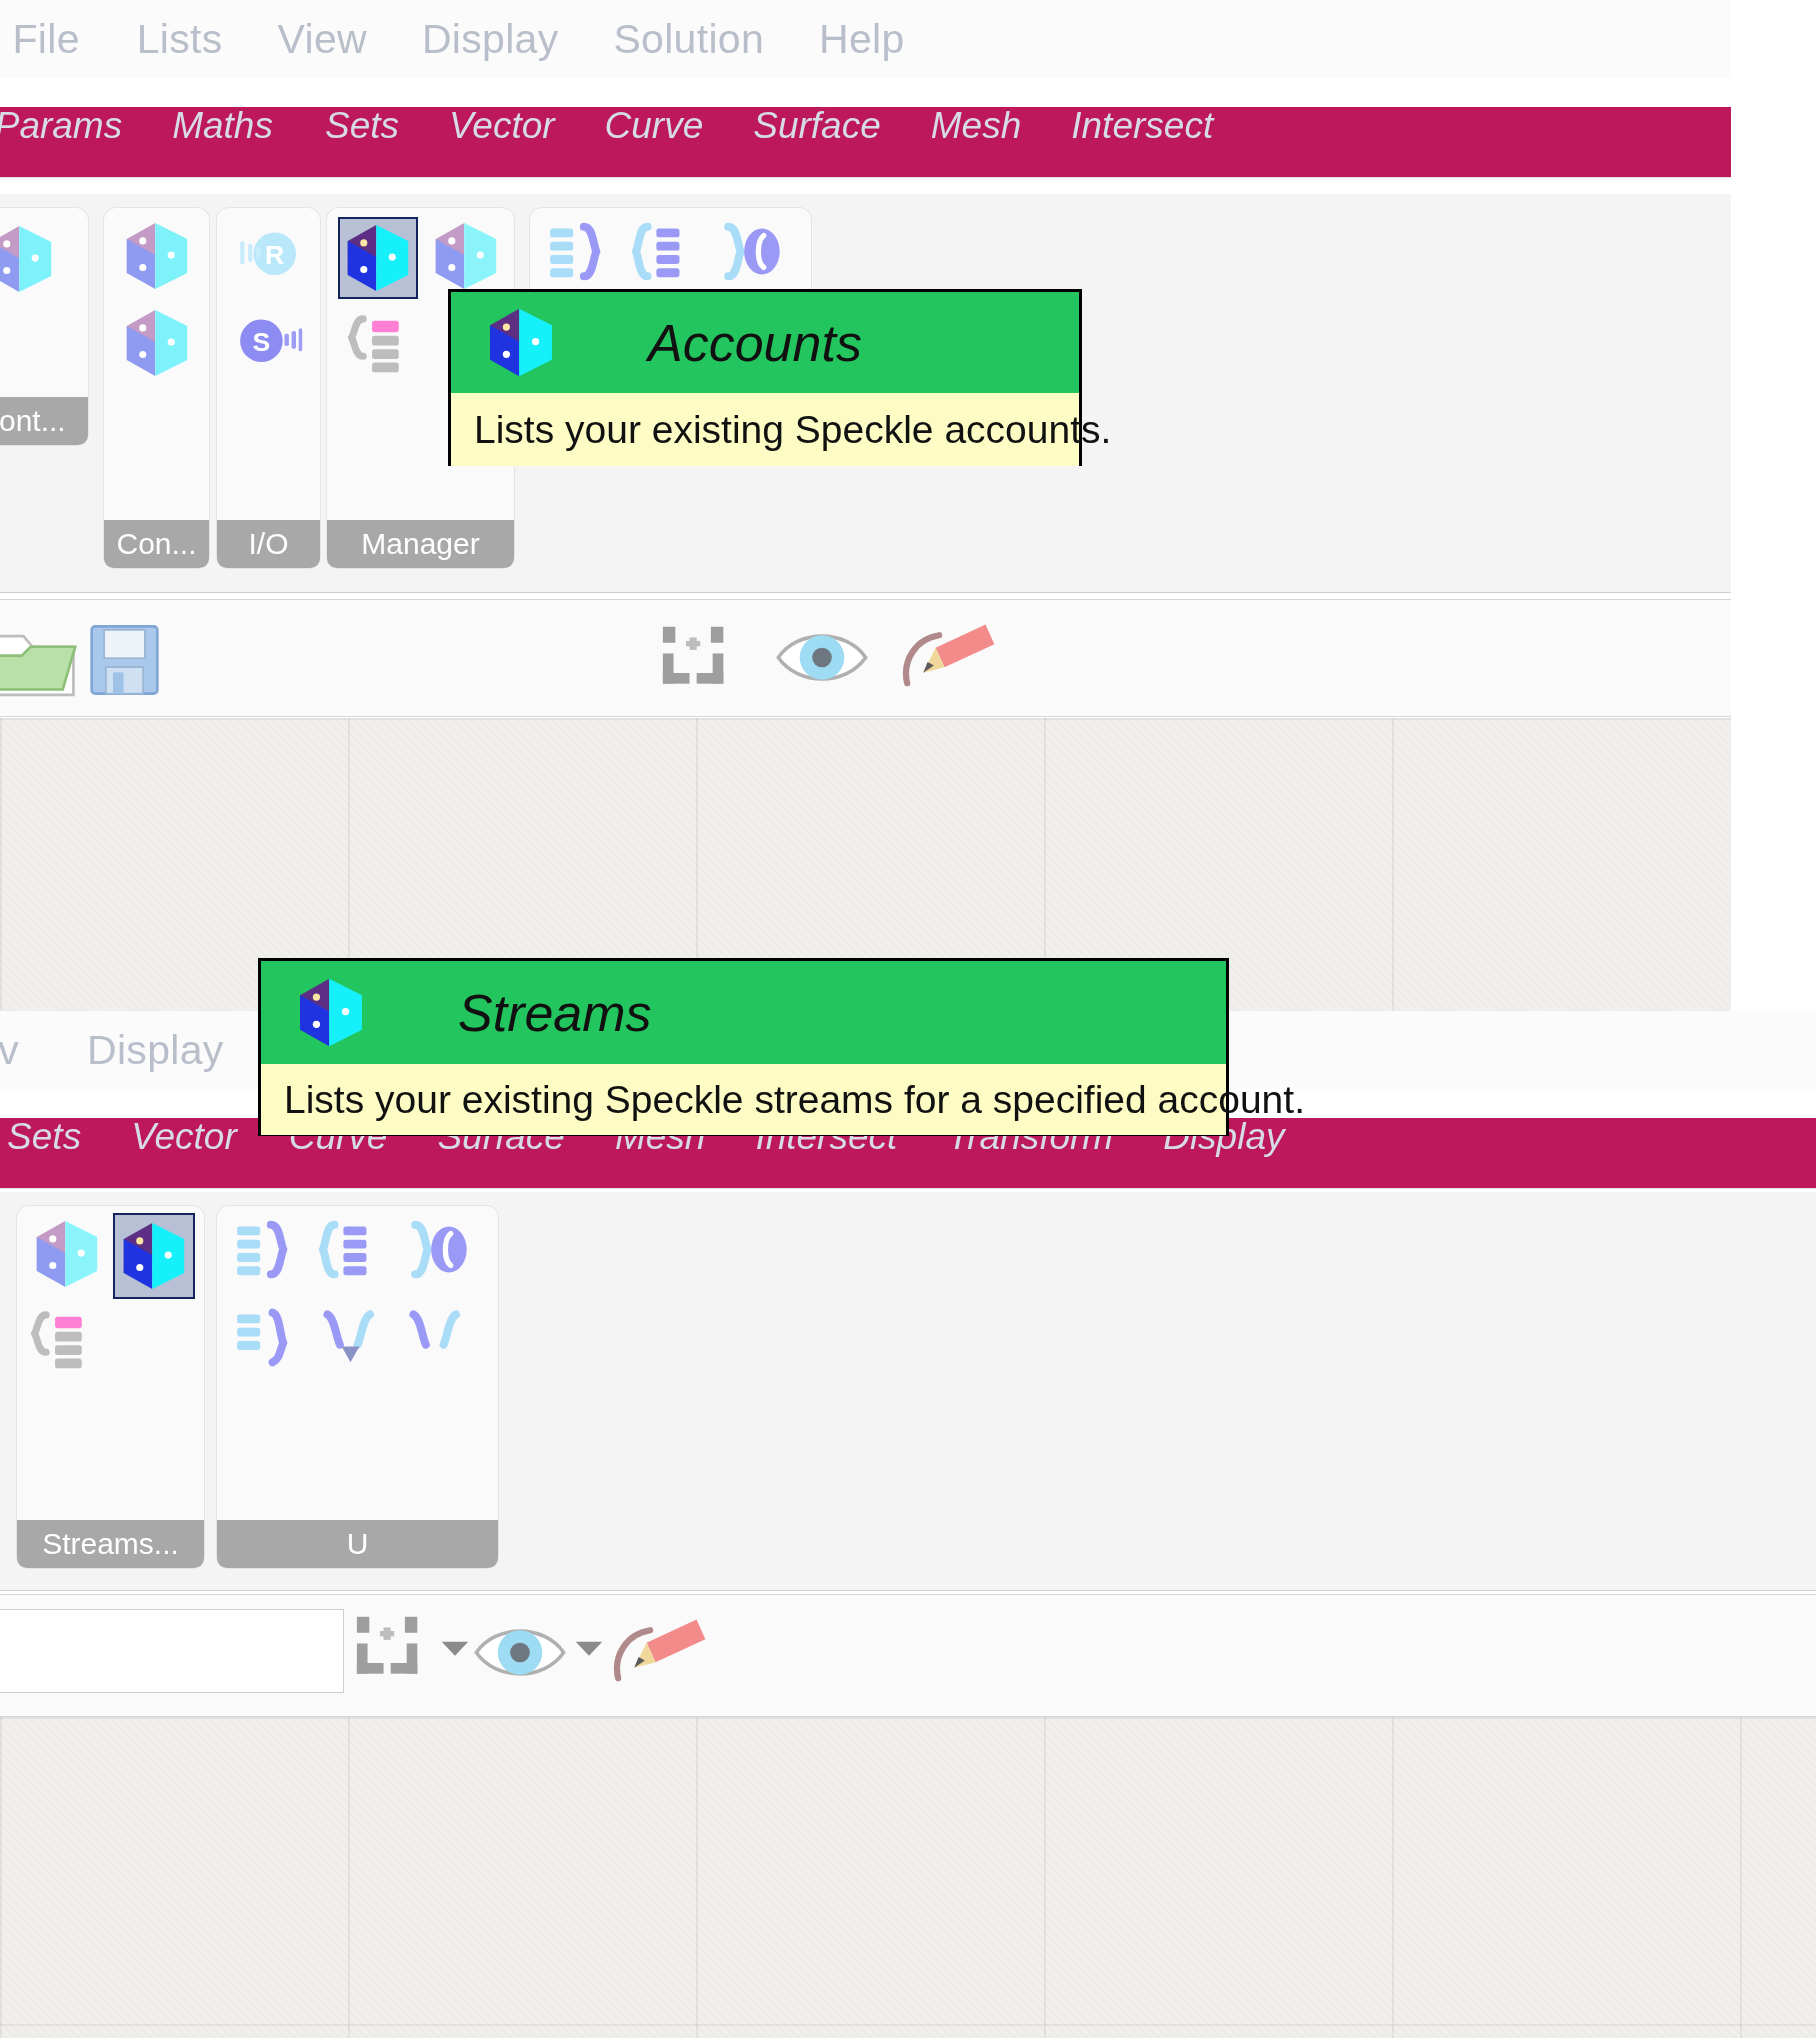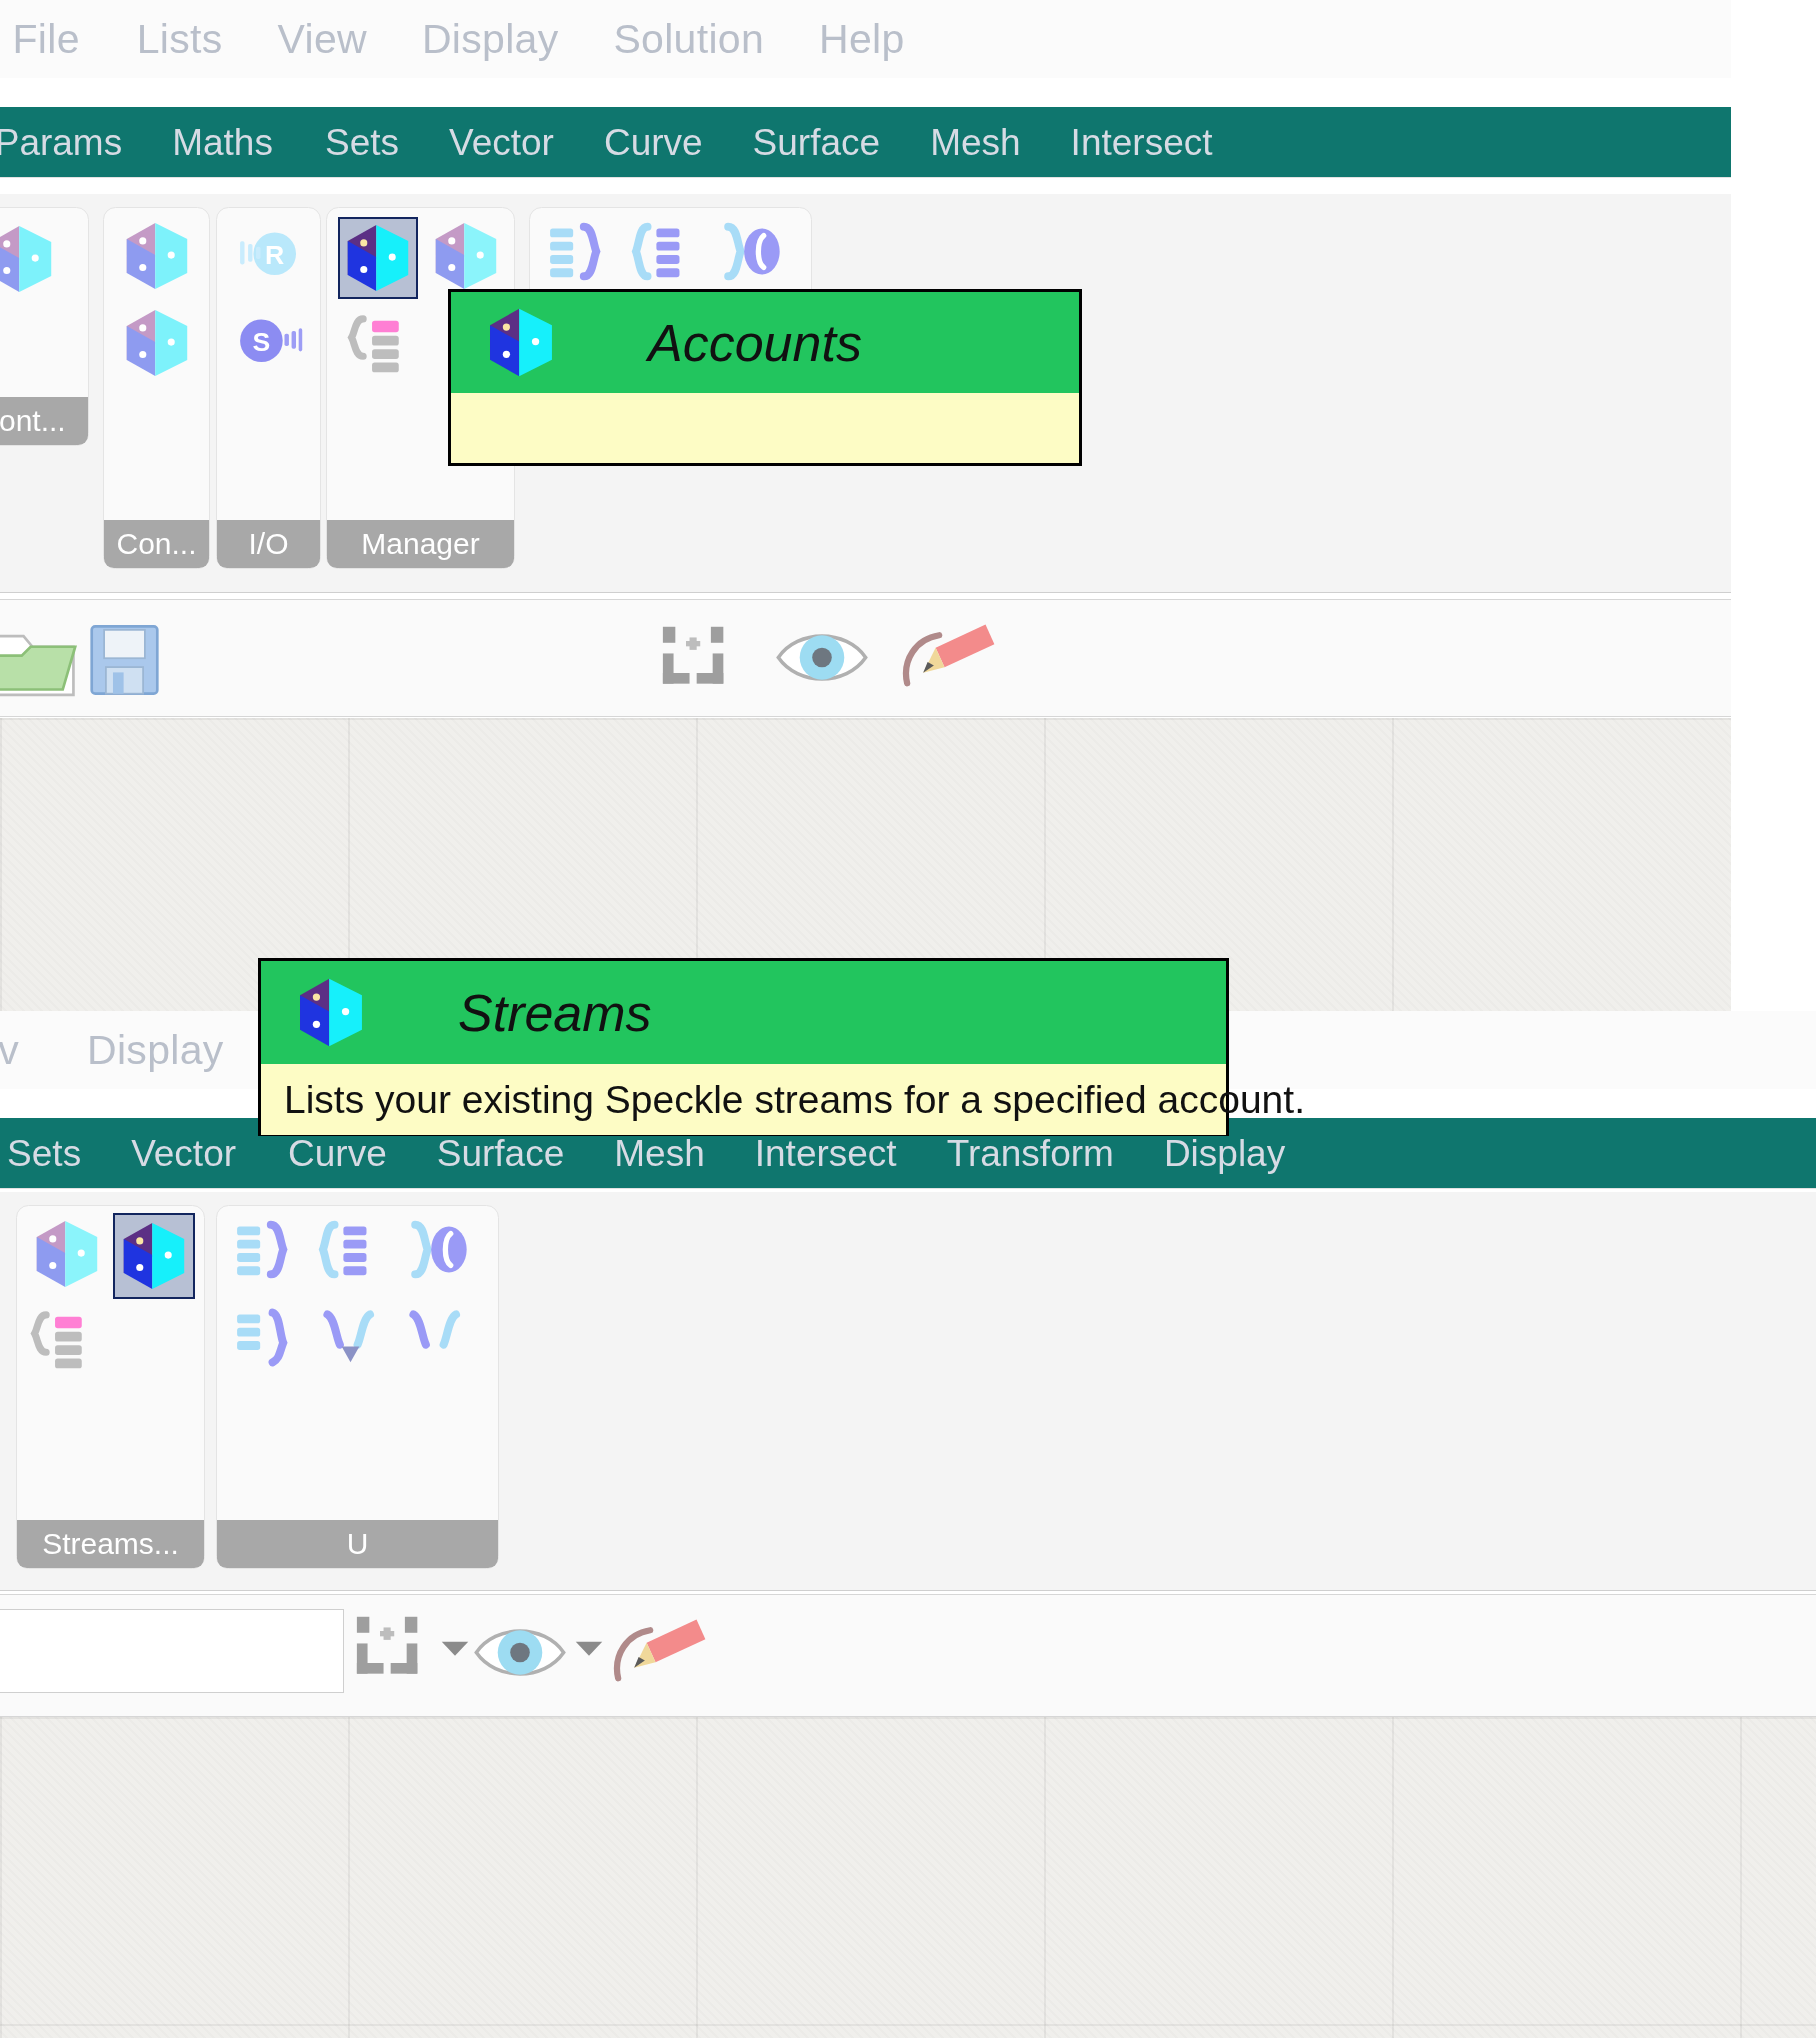--- a/index.html
+++ b/index.html
@@ -39,25 +39,25 @@
     white-space: nowrap;
     padding: 0 0;
     line-height: 1;
   }
 
   
   .catbar {
     position: absolute;
     left: 0;
     height: 71px;
-    background: #0f766e;
+    background: #be185d;
     display: flex;
-    align-items: center;
     box-sizing: border-box;
     border-bottom: 1.8px solid #e2e2e2;
+    font-style: italic;
   }
   .catbar .ci {
     color: #d6dbe4;
     font-size: 37px;
     white-space: nowrap;
     line-height: 1;
   }
 
   
   .ribbon {
@@ -444,20 +444,23 @@
         <polygon points="2,20 34,2 34,40 2,58" fill="#5c2f85"></polygon>
         <polygon points="2,20 34,38 34,76 2,58" fill="#1f34e0"></polygon>
         <polygon points="34,2 70,20 70,58 34,76" fill="#16f0fb"></polygon>
         <circle cx="20" cy="22" r="4" fill="#fbe6a4"></circle>
         <circle cx="20" cy="52" r="4" fill="#ffffff"></circle>
         <circle cx="52" cy="38" r="4" fill="#ffffff"></circle>
       </svg>
     </span>
     <span class="tt-title" style="margin-left:55px;">Accounts</span>
   </div>
+  <div class="tt-body" style="height:73px;">
+    <span class="tt-desc">Lists your existing Speckle accounts.</span>
+  </div>
 </div>
 
 <div class="panel" style="left:0;top:1011px;width:1816px;height:1027px;background:#ffffff;">
 
   <div class="menubar" style="top:0;width:1816px;">
     <div class="mi" style="margin-left:-1.8px;">v</div>
     <div class="mi" style="margin-left:68px;">Display</div>
     <div class="mi" style="margin-left:59px;">Solution</div>
     <div class="mi" style="margin-left:59px;">Help</div>
   </div>

